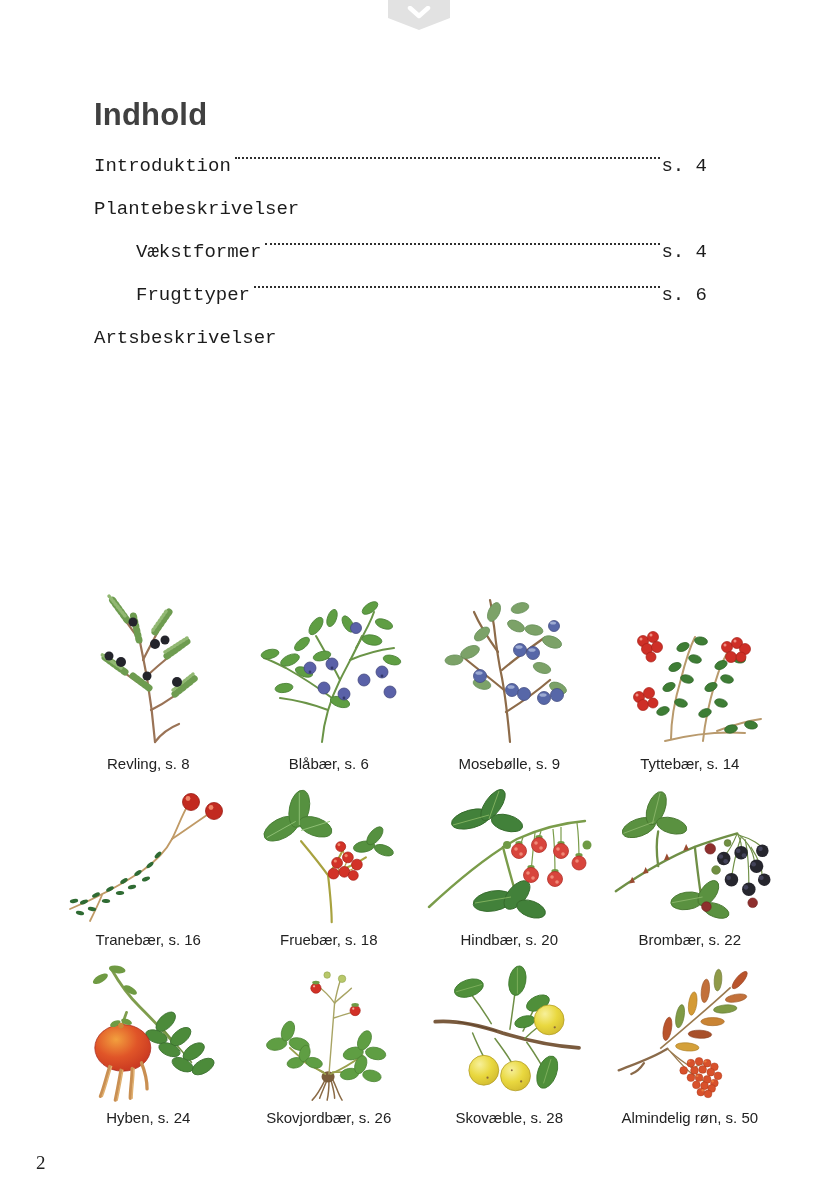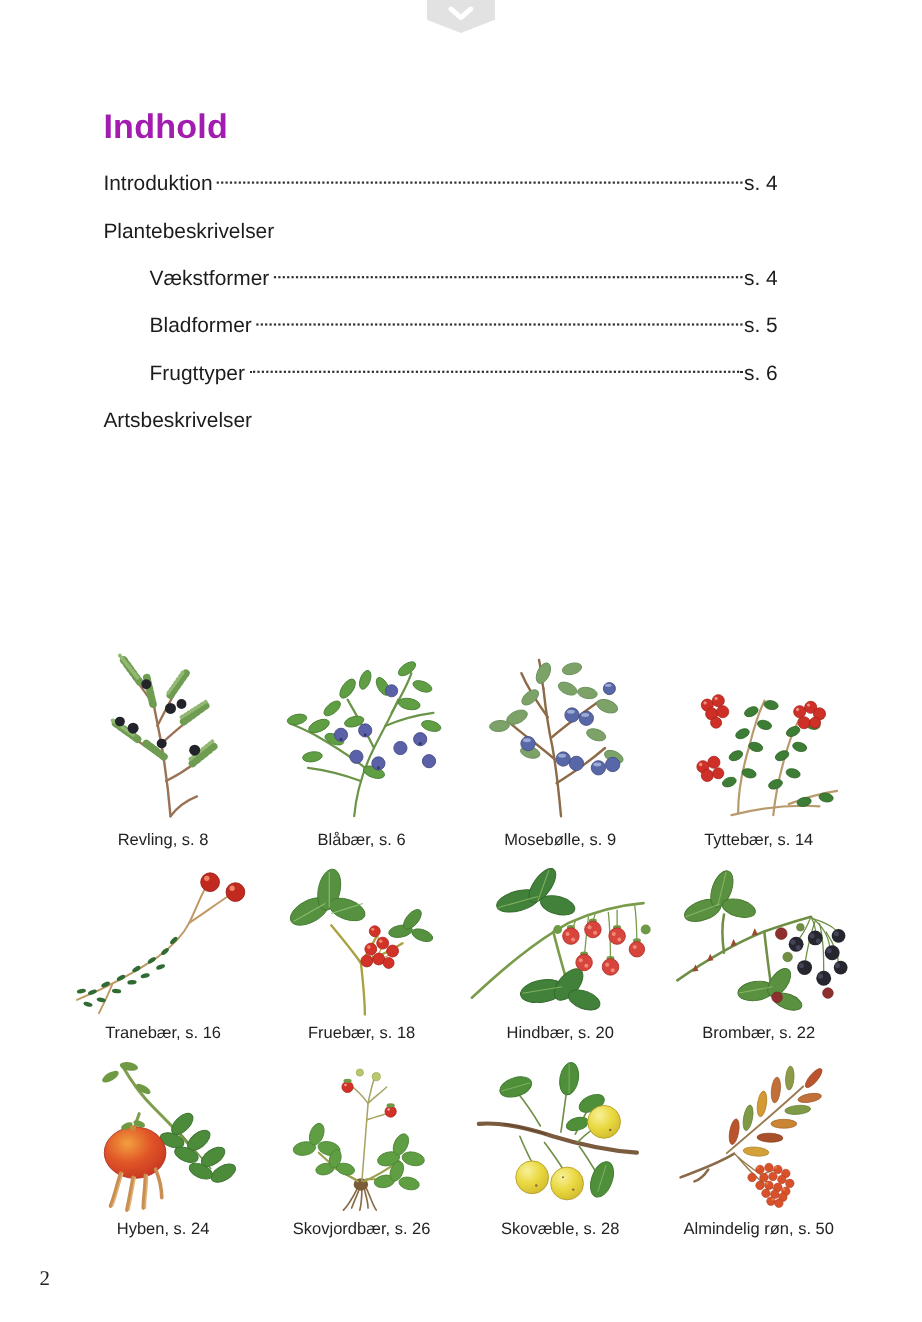--- a/index.html
+++ b/index.html
@@ -14,26 +14,26 @@
     position:absolute; top:0; left:388px; width:62px; height:30px;
     background:#e2e2e2; cursor:pointer;
     clip-path:polygon(0 0,100% 0,100% 60%,50% 100%,0 60%);
     display:flex; justify-content:center; align-items:flex-start;
   }
   .scroll-banner svg { margin-top:6px; display:block; }
 
   
   .heading {
     position:absolute; left:94px; top:99px; margin:0;
-    font-size:31px; font-weight:bold; color:#a21caf; letter-spacing:.2px; line-height:1;
+    font-size:31px; font-weight:bold; color:#404040; letter-spacing:.2px; line-height:1;
   }
 
   
   .toc { position:absolute; left:94px; top:157px; width:613px; }
-  .toc-row { display:flex; align-items:center; font-size:19px; height:21px; margin-bottom:22px; }
+  .toc-row { display:flex; align-items:flex-start; font-size:19px; height:21px; margin-bottom:22px;font-family:Liberation Mono, monospace; }
   .toc-row.lvl1 { padding-left:42px; }
   .toc-label { white-space:nowrap; line-height:1.05; }
   .toc-dots { flex:1 1 auto; border-bottom:2px dotted #2e2e2e; margin:0 1px 3px 4px; min-width:20px; }
   .toc-page { white-space:nowrap; line-height:1.05; }
 
   
   .plant-grid {
     position:absolute; left:58px; top:556px; width:722px;
     display:grid; grid-template-columns:repeat(4,1fr);
     grid-template-rows:218px 176px 178px; justify-items:center;
@@ -73,25 +73,20 @@
       <span class="toc-dots"></span>
       <span class="toc-page">s. 4</span>
     </div>
     <div class="toc-row lvl0">
       <span class="toc-label">Plantebeskrivelser</span>
     </div>
     <div class="toc-row lvl1">
       <span class="toc-label">Vækstformer</span>
       <span class="toc-dots"></span>
       <span class="toc-page">s. 4</span>
-    </div>
-    <div class="toc-row lvl1">
-      <span class="toc-label">Bladformer</span>
-      <span class="toc-dots"></span>
-      <span class="toc-page">s. 5</span>
     </div>
     <div class="toc-row lvl1">
       <span class="toc-label">Frugttyper</span>
       <span class="toc-dots"></span>
       <span class="toc-page">s. 6</span>
     </div>
     <div class="toc-row lvl0">
       <span class="toc-label">Artsbeskrivelser</span>
     </div>
   </nav>

